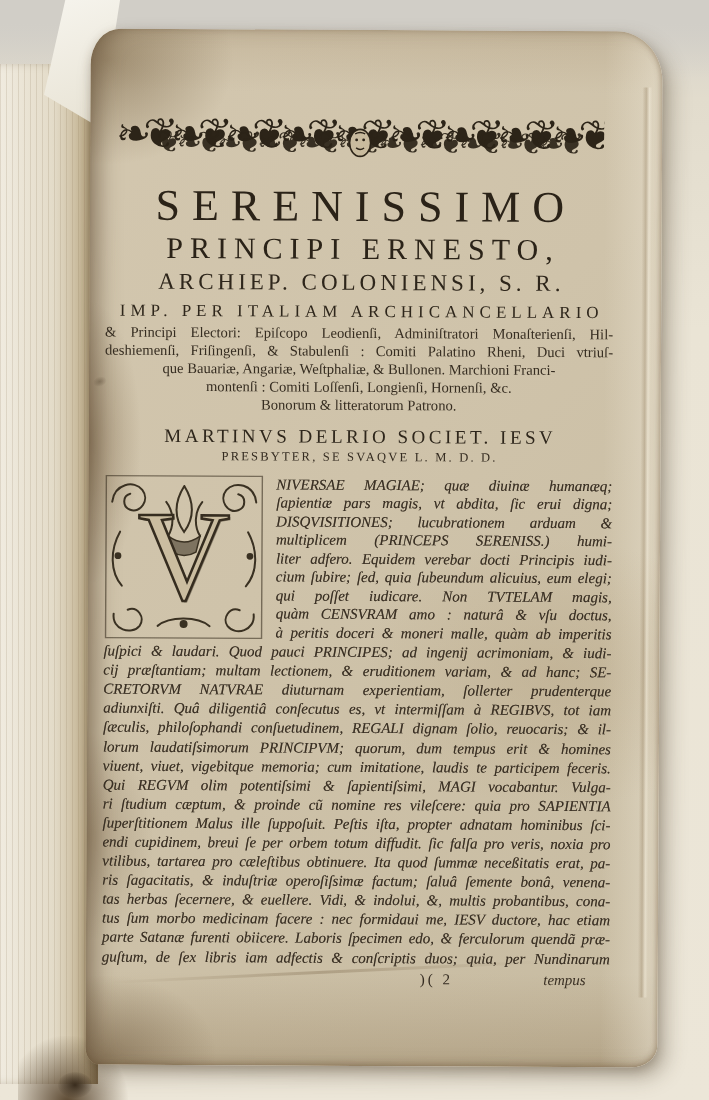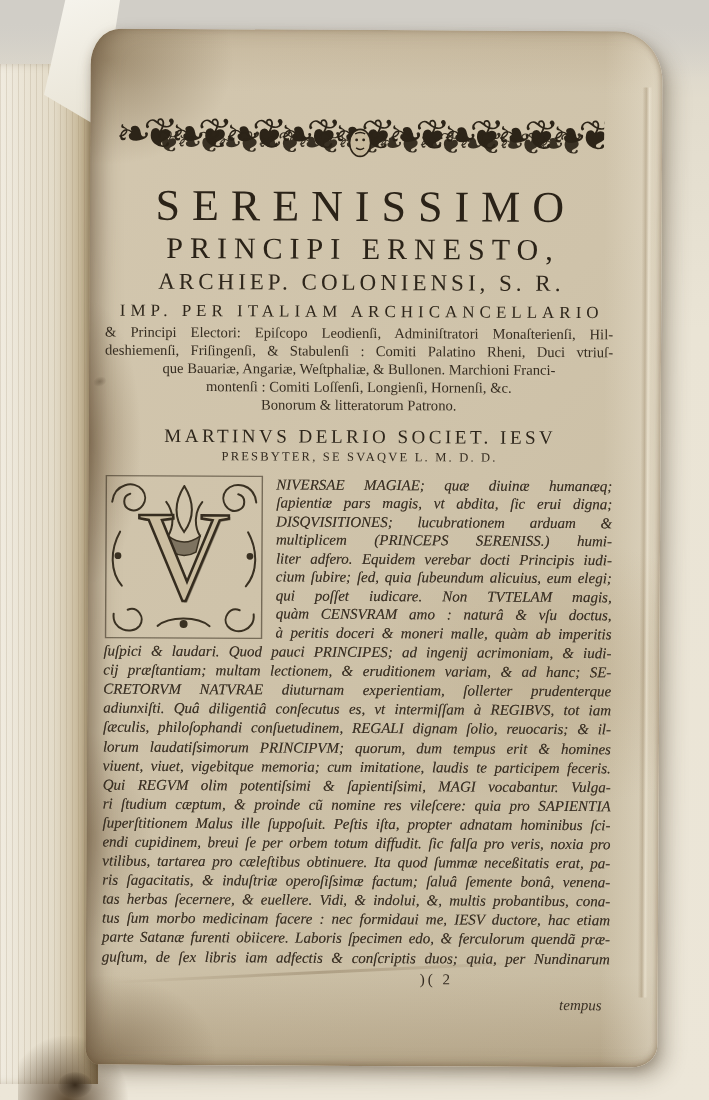--- a/index.html
+++ b/index.html
@@ -77,21 +77,21 @@
   .opening-col{flex:1;min-width:0;padding-top:1px;}
 
   .op-line,.body-line{font-style:italic;font-size:15px;color:#3a3024;
     text-align:justify;text-align-last:justify;text-shadow:0 0 .4px rgba(58,48,36,.6);}
   .op-line{line-height:18.45px;}
   .body-line{line-height:19.1px;}
   .body-block{margin-top:1px;}
 
   .sig-row{position:relative;height:22px;margin-top:3px;font-size:15px;}
   .sig{position:absolute;left:318px;letter-spacing:3px;color:#342b20;}
-  .catch{position:absolute;right:8px;font-style:italic;color:#3a3024;margin-top:25px;}
+  .catch{position:absolute;right:24px;font-style:italic;color:#3a3024;}
 
   .margin-smudge{position:absolute;left:-12px;top:262px;width:14px;height:10px;border-radius:50%;
     background:radial-gradient(rgba(80,65,45,.4),rgba(80,65,45,0) 70%);transform:rotate(-20deg);}
 </style>
 </head>
 <body>
 
 <div class="scene">
   <div class="backdrop-top"></div>
   <div class="fore-edges"></div>

